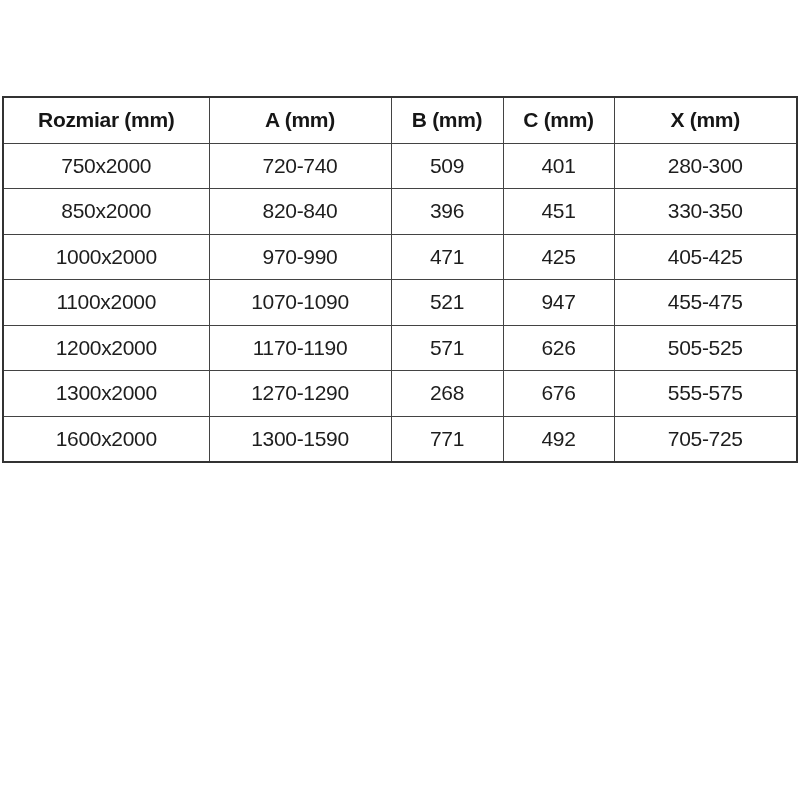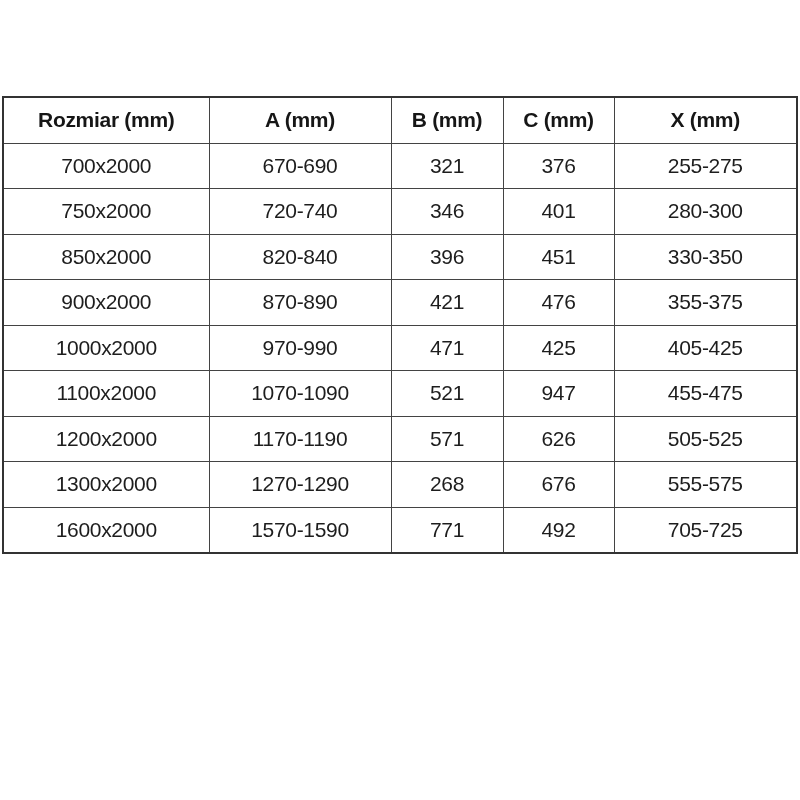--- a/index.html
+++ b/index.html
@@ -58,46 +58,32 @@
       <tr>
         <th>Rozmiar (mm)</th>
         <th>A (mm)</th>
         <th>B (mm)</th>
         <th>C (mm)</th>
         <th>X (mm)</th>
       </tr>
     </thead>
     <tbody>
         <tr>
-          <td>700x2000</td>
-          <td>670-690</td>
-          <td>321</td>
-          <td>376</td>
-          <td>255-275</td>
-        </tr>
-        <tr>
           <td>750x2000</td>
           <td>720-740</td>
-          <td>346</td>
+          <td>509</td>
           <td>401</td>
           <td>280-300</td>
         </tr>
         <tr>
           <td>850x2000</td>
           <td>820-840</td>
           <td>396</td>
           <td>451</td>
           <td>330-350</td>
-        </tr>
-        <tr>
-          <td>900x2000</td>
-          <td>870-890</td>
-          <td>421</td>
-          <td>476</td>
-          <td>355-375</td>
         </tr>
         <tr>
           <td>1000x2000</td>
           <td>970-990</td>
           <td>471</td>
           <td>425</td>
           <td>405-425</td>
         </tr>
         <tr>
           <td>1100x2000</td>
@@ -115,20 +101,20 @@
         </tr>
         <tr>
           <td>1300x2000</td>
           <td>1270-1290</td>
           <td>268</td>
           <td>676</td>
           <td>555-575</td>
         </tr>
         <tr>
           <td>1600x2000</td>
-          <td>1570-1590</td>
+          <td>1300-1590</td>
           <td>771</td>
           <td>492</td>
           <td>705-725</td>
         </tr>
       </tbody>
   </table>
 </div>
 
 </body></html>

